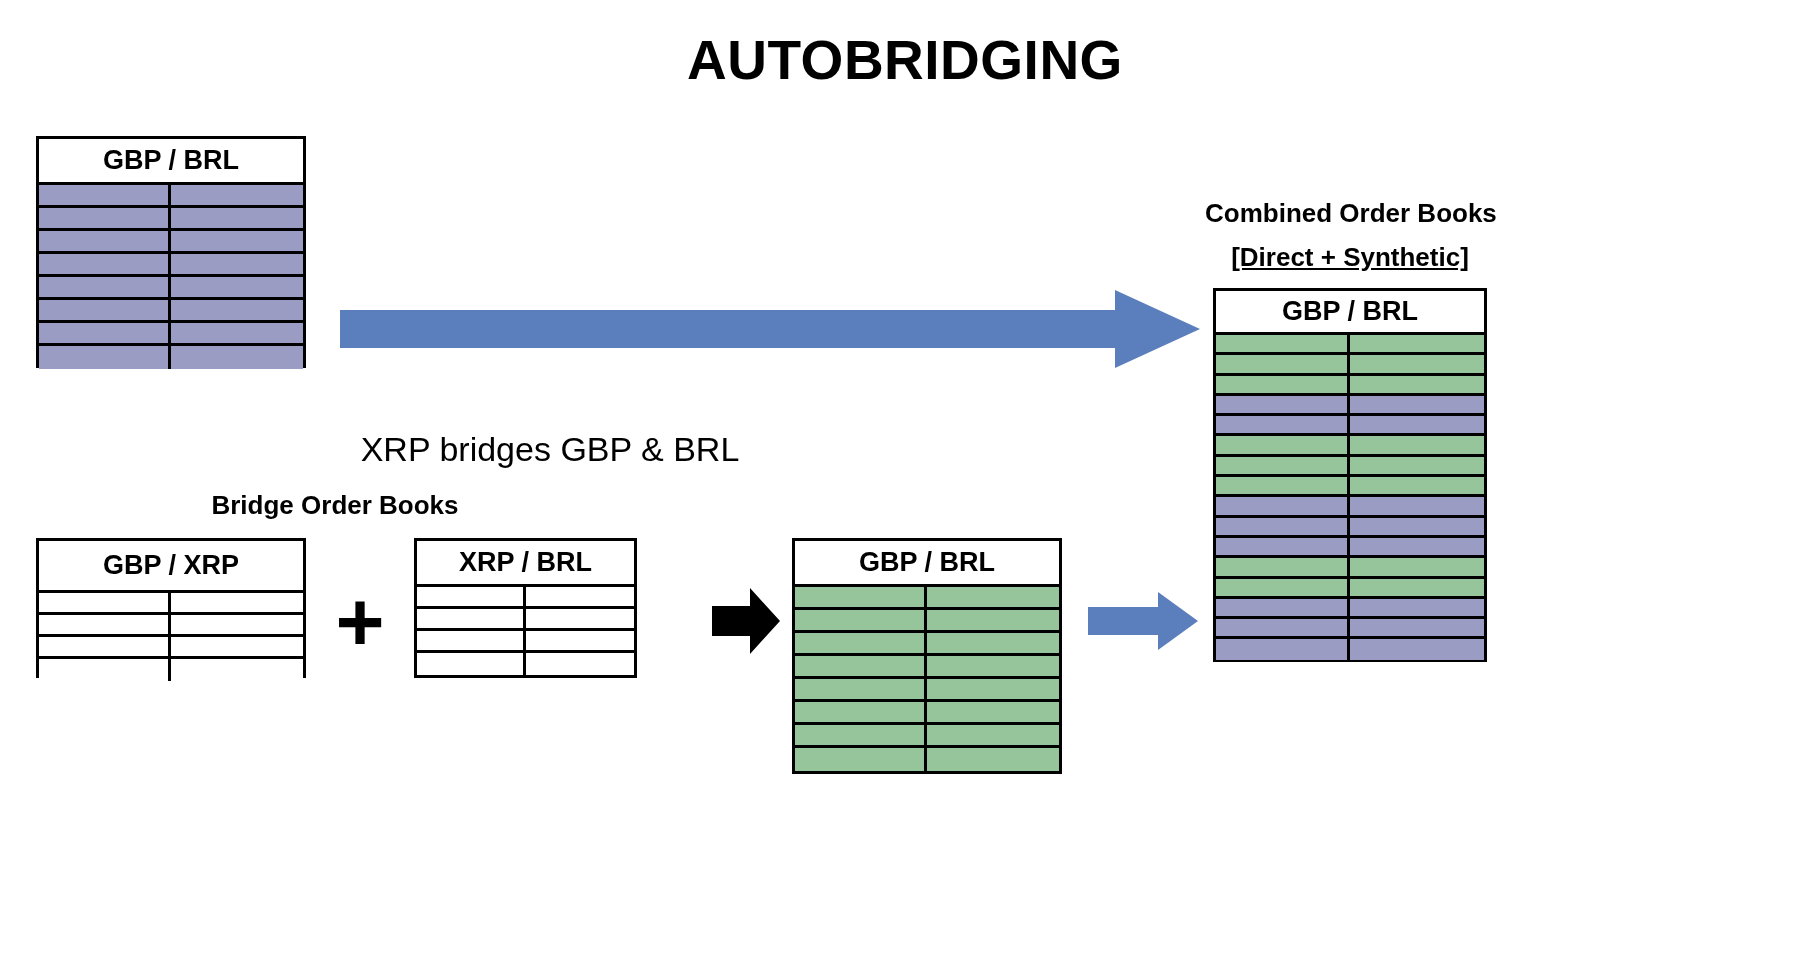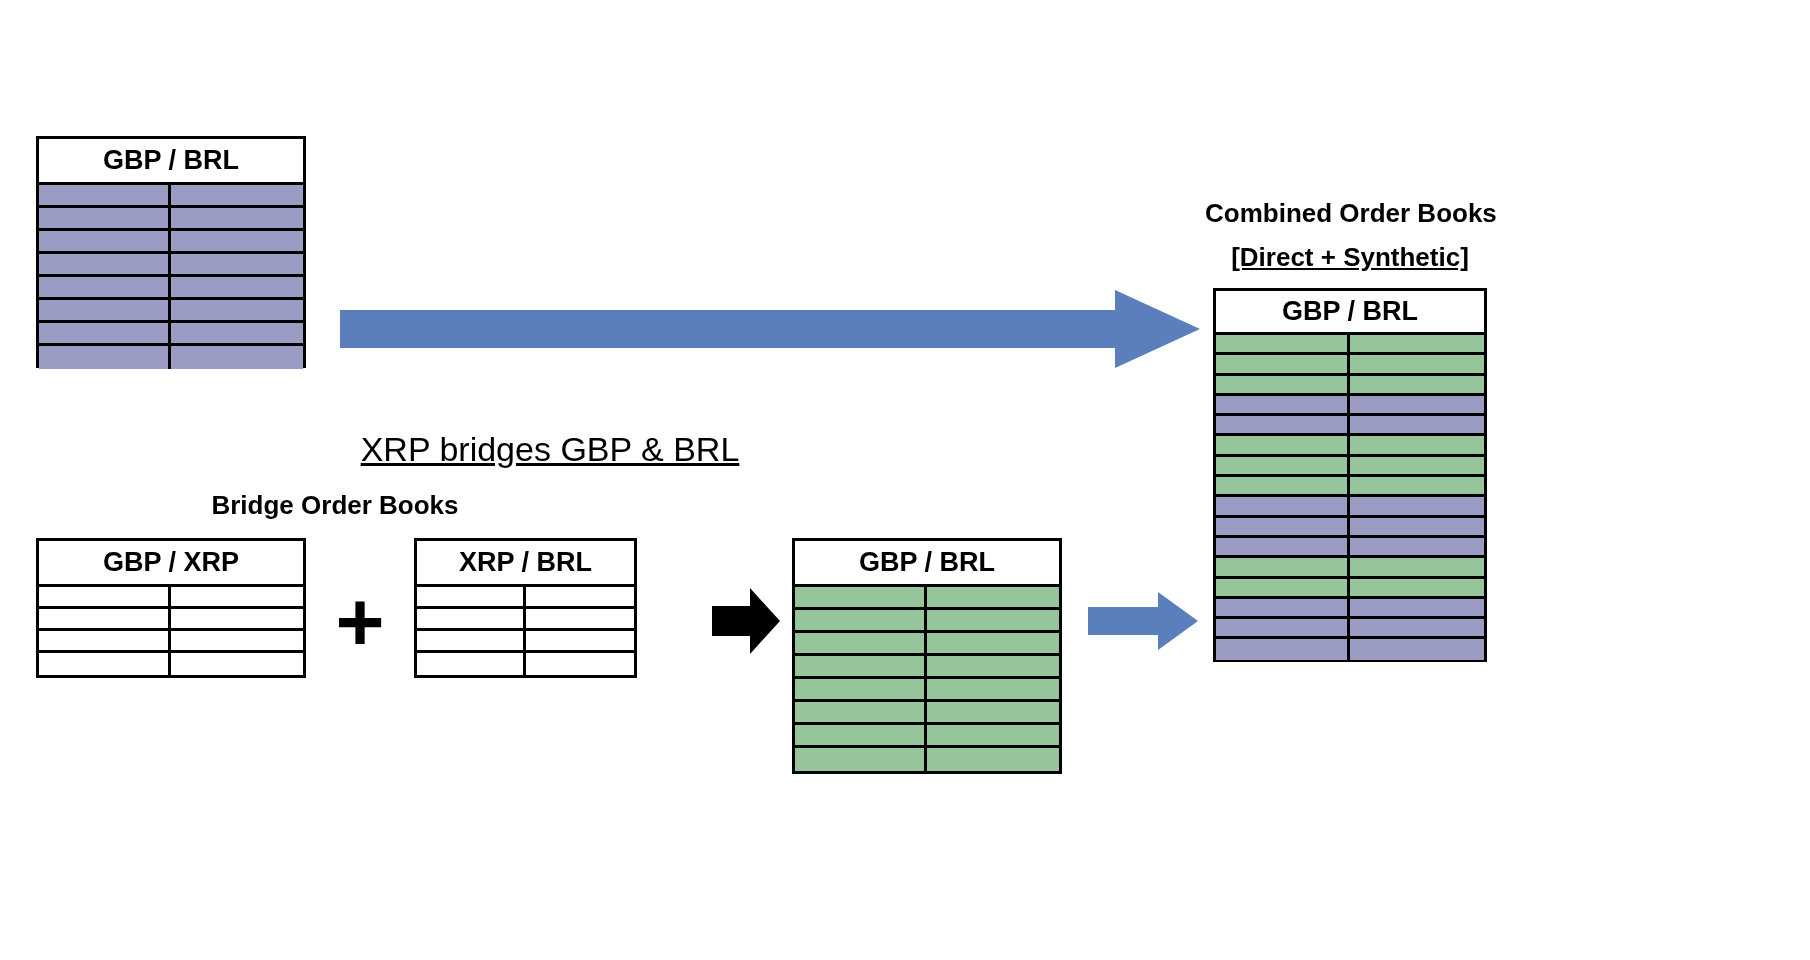--- a/index.html
+++ b/index.html
@@ -36,21 +36,20 @@
     text-align: center;
     white-space: nowrap;
   }
   .subhead {
     position: absolute;
     font-size: 34px;
     font-weight: normal;
     color: #000000;
     text-align: center;
     white-space: nowrap;
-    text-decoration: underline;
   }
 
   
   .book {
     position: absolute;
     box-sizing: border-box;
     border: 3px solid #000000;
     background: #ffffff;
   }
   .book-header {
@@ -103,20 +102,21 @@
     color: #000000;
     font-weight: bold;
     line-height: 1;
   }
 </style>
 </head>
 <body>
 
 <div id="canvas">
 
+  <div class="main-title">AUTOBRIDGING</div>
 
 
   <div class="book" id="direct-book" style="left:36px; top:136px; width:270px; height:232px;">
     <div class="book-header" style="height:46px;">GBP / BRL</div>
     <div class="book-body">
         <div class="book-row" style="height: 23px; background: rgb(154, 156, 196);">
           <div class="book-cell left"></div>
           <div class="book-cell"></div>
         </div>
         <div class="book-row" style="height: 23px; background: rgb(154, 156, 196);">
@@ -227,21 +227,21 @@
           <div class="book-cell"></div>
         </div>
       </div>
   </div>
 
   <div class="subhead" style="left:350px; top:430px; width:400px;">XRP bridges GBP &amp; BRL</div>
 
   <div class="caption" style="left:205px; top:490px; width:260px;">Bridge Order Books</div>
 
   <div class="book thin" id="bridge-book-0" style="left:36px; top:538px; width:270px; height:140px;">
-    <div class="book-header" style="height:46px;">GBP / XRP</div>
+    <div class="book-header" style="height:52px;">GBP / XRP</div>
     <div class="book-body">
         <div class="book-row" style="height: 22px; background: rgb(255, 255, 255);">
           <div class="book-cell left"></div>
           <div class="book-cell"></div>
         </div>
         <div class="book-row" style="height: 22px; background: rgb(255, 255, 255);">
           <div class="book-cell left"></div>
           <div class="book-cell"></div>
         </div>
         <div class="book-row" style="height: 22px; background: rgb(255, 255, 255);">

